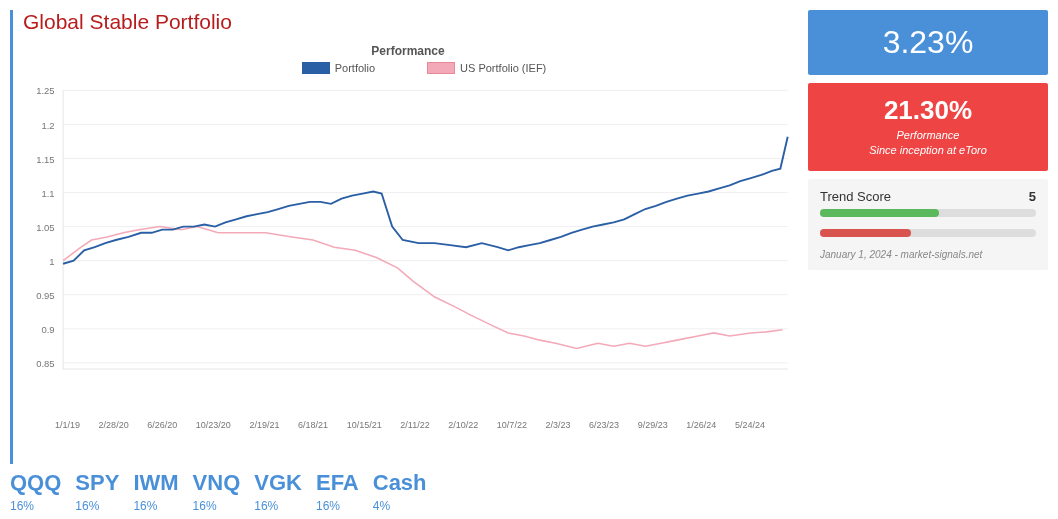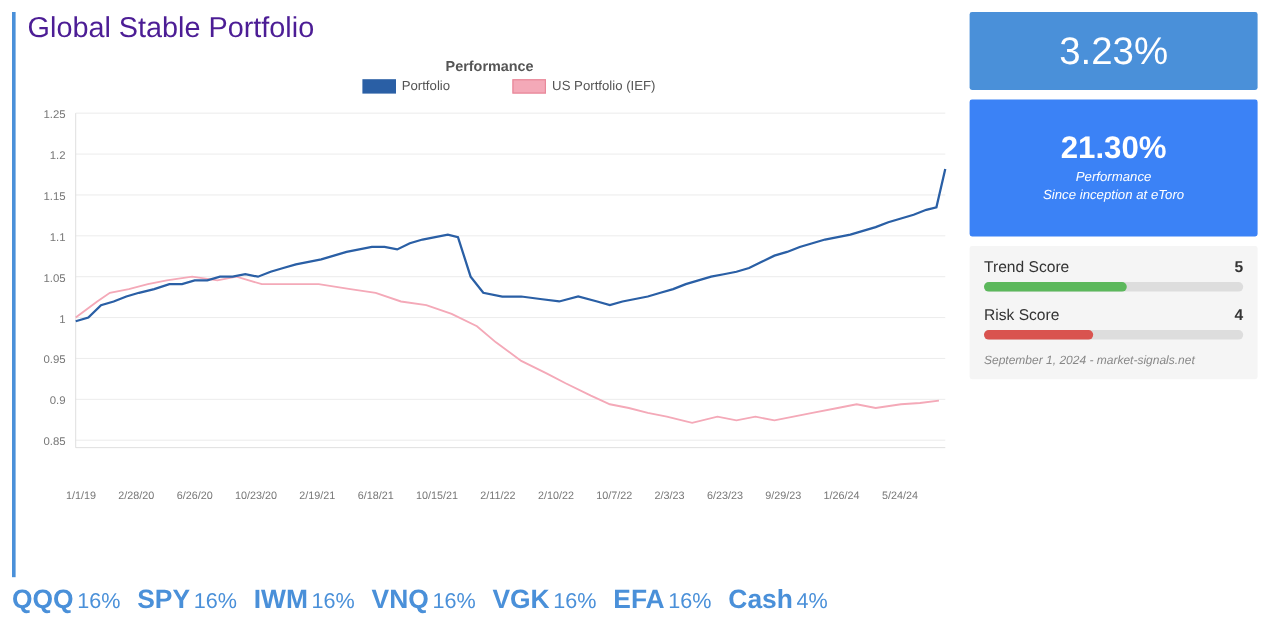--- a/index.html
+++ b/index.html
@@ -18,22 +18,22 @@
       padding: 10px 10px 0 10px;
     }
     .left-panel {
       flex: 1;
       display: flex;
       flex-direction: column;
       border-left: 3px solid #4a90d9;
       padding-left: 10px;
     }
     .portfolio-title {
-      font-size: 24px;
-      color: #4c1d95;
+      font-size: 21px;
+      color: #b91c1c;
       margin-bottom: 10px;
       font-weight: normal;
     }
     .chart-area {
       flex: 1;
       position: relative;
     }
     .chart-title {
       text-align: center;
       font-size: 12px;
@@ -74,21 +74,21 @@
     }
     .chart-svg {
       width: 100%;
       height: 100%;
     }
     .x-axis-labels {
       display: flex;
       justify-content: space-between;
       font-size: 9px;
       color: #777;
-      margin-top: 4px;
+      margin-top: 20px;
       padding: 0 28px 0 32px;
       align-items: center;
     }
     .right-panel {
       width: 240px;
       margin-left: 15px;
       display: flex;
       flex-direction: column;
       gap: 8px;
     }
@@ -102,24 +102,24 @@
     .perf-july-value {
       font-size: 32px;
       font-weight: normal;
     }
     .perf-july-label {
       font-size: 12px;
       font-style: italic;
       margin-top: 2px;
     }
     .perf-inception {
-      background: #3b82f6;
+      background: #ef4444;
       color: #fff;
       text-align: center;
-      padding: 25px 10px;
+      padding: 12px 10px;
       border-radius: 2px;
     }
     .perf-inception-value {
       font-size: 26px;
       font-weight: bold;
     }
     .perf-inception-label {
       font-size: 11px;
       font-style: italic;
       margin-top: 2px;
@@ -172,28 +172,29 @@
       display: flex;
       align-items: center;
       padding: 6px 10px;
       gap: 14px;
       flex-wrap: wrap;
     }
     .ticker-item {
       display: flex;
       align-items: baseline;
       gap: 3px;
+      flex-direction: column;
     }
     .ticker-name {
       font-size: 22px;
       font-weight: bold;
       color: #4a90d9;
     }
     .ticker-pct {
-      font-size: 18px;
+      font-size: 12px;
       color: #4a90d9;
     }
   </style>
 </head>
 <body>
 
 <div class="main-container">
 
   <div class="left-panel">
     <div class="portfolio-title">Global Stable Portfolio</div>
@@ -388,28 +389,24 @@
       </div>
     </div>
     <div class="score-section">
       <div class="score-row">
         <span class="score-label">Trend Score</span>
         <span class="score-value">5</span>
       </div>
       <div class="score-bar-track">
         <div class="score-bar-fill-green" id="trend-fill" style="width: 55%;"></div>
       </div>
-      <div class="score-row">
-        <span class="score-label">Risk Score</span>
-        <span class="score-value">4</span>
-      </div>
       <div class="score-bar-track">
         <div class="score-bar-fill-red" id="risk-fill" style="width: 42%;"></div>
       </div>
-      <div class="date-source">September 1, 2024 - market-signals.net</div>
+      <div class="date-source">January 1, 2024 - market-signals.net</div>
     </div>
   </div>
 </div>
 
 <div class="ticker-bar" id="ticker-bar">
     <div class="ticker-item">
       <span class="ticker-name">QQQ</span>
       <span class="ticker-pct">16%</span>
     </div>
     <div class="ticker-item">

